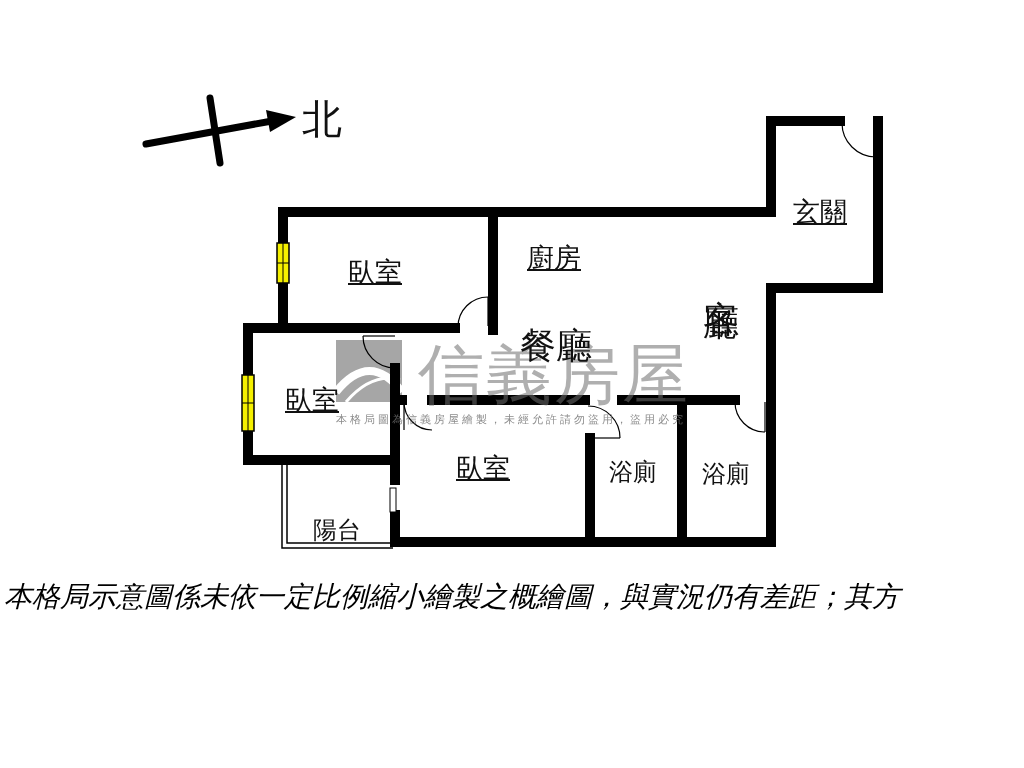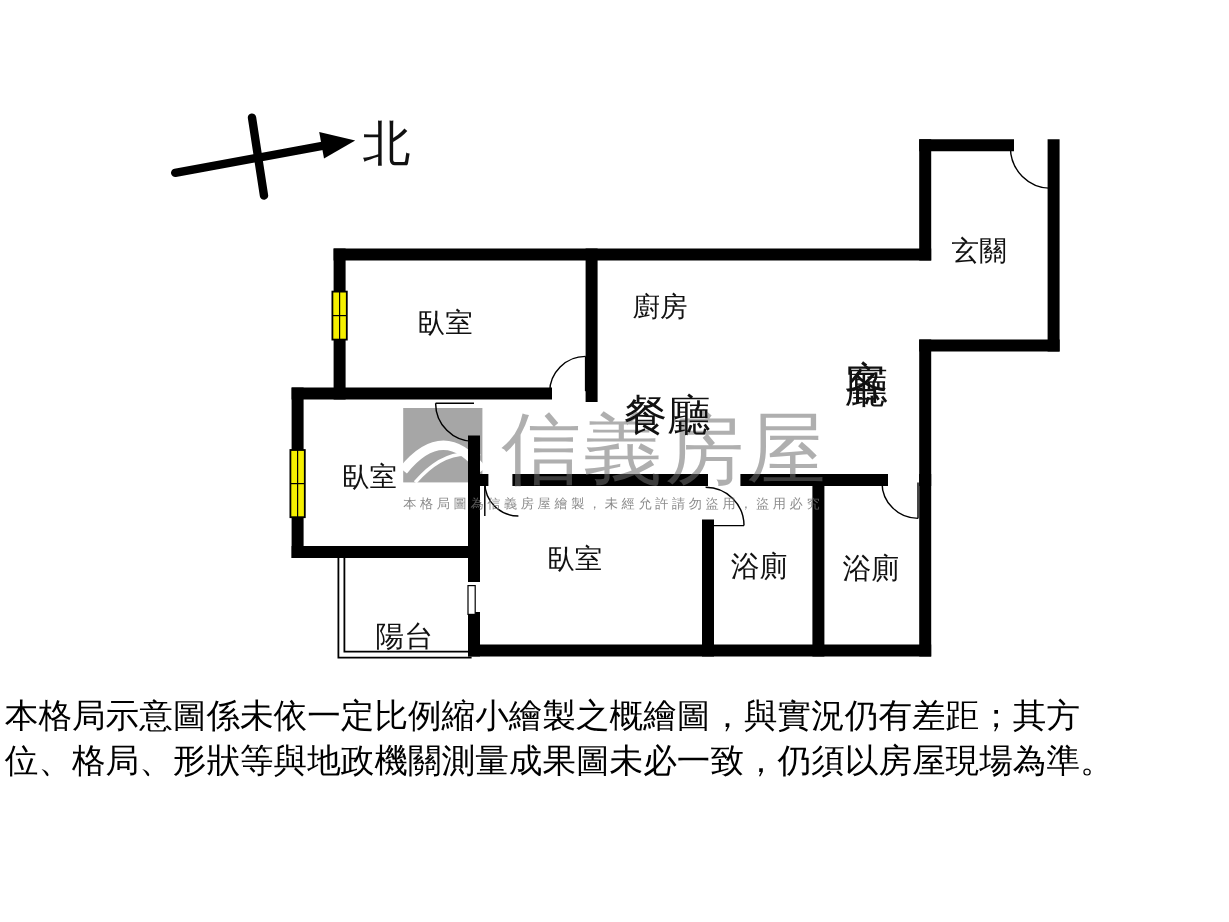--- a/index.html
+++ b/index.html
@@ -6,40 +6,40 @@
     body {
       width: 1024px; height: 768px; background: #ffffff;
       position: relative; overflow: hidden;
       font-family: "DejaVu Sans", "Liberation Sans", sans-serif;
     }
     .plan { position: absolute; left: 0; top: 0; width: 1024px; height: 560px; }
     .room-label {
       position: absolute; color: #111; white-space: nowrap;
       font-family: "DejaVu Sans", sans-serif;
     }
-    .lbl-md { font-size: 23px; }
+    .lbl-md { font-size: 27px; text-decoration: underline; }
     .lbl-sm { font-size: 24px; font-family: Liberation Serif, serif; }
     .lbl-lg { font-size: 36px; }
     .lbl-north { font-size: 40px; }
     .wm-big {
       position: absolute; left: 418px; top: 330px; font-size: 66px;
       color: rgba(110,110,110,0.55); letter-spacing: 2px;
       font-family: "DejaVu Sans", sans-serif; white-space: nowrap;
     }
     .wm-small {
       position: absolute; left: 336px; top: 412px; font-size: 11px;
       color: rgba(110,110,110,0.8); letter-spacing: 3px; white-space: nowrap;
     }
     .vertical { writing-mode: vertical-rl; text-orientation: upright; letter-spacing: 4px; }
     .caption {
       position: absolute; left: 4px; top: 578px; width: 1016px;
       font-size: 28px; line-height: 37px; color: #000;
       font-family: "DejaVu Sans", sans-serif;
     }
-    .caption div { white-space: nowrap; }
+    .caption div { white-space: nowrap; font-style: italic; }
   </style>
 </head>
 <body>
 
 <svg class="plan" viewBox="0 0 1024 560" xmlns="http://www.w3.org/2000/svg">
 
   <g>
     <rect x="336" y="340" width="66" height="62" fill="#a6a6a6"></rect>
     <path d="M336 392 Q370 350 402 392" stroke="#ffffff" stroke-width="8" fill="none"></path>
     <path d="M346 402 Q372 372 400 380" stroke="#ffffff" stroke-width="3" fill="none"></path>
@@ -125,14 +125,13 @@
 <div class="room-label lbl-sm" style="left:313px; top:514px;">陽台</div>
 <div class="room-label lbl-md" style="left:527px; top:240px;">廚房</div>
 <div class="room-label lbl-lg" style="left:520px; top:322px;">餐廳</div>
 <div class="room-label lbl-lg vertical" style="left:696px; top:270px;">客廳</div>
 <div class="room-label lbl-md" style="left:793px; top:194px;">玄關</div>
 <div class="room-label lbl-sm" style="left:609px; top:456px;">浴廁</div>
 <div class="room-label lbl-sm" style="left:702px; top:458px;">浴廁</div>
 
 <div class="caption">
   <div>本格局示意圖係未依一定比例縮小繪製之概繪圖，與實況仍有差距；其方</div>
-  <div>位、格局、形狀等與地政機關測量成果圖未必一致，仍須以房屋現場為準。</div>
 </div>
 
 </body></html>

